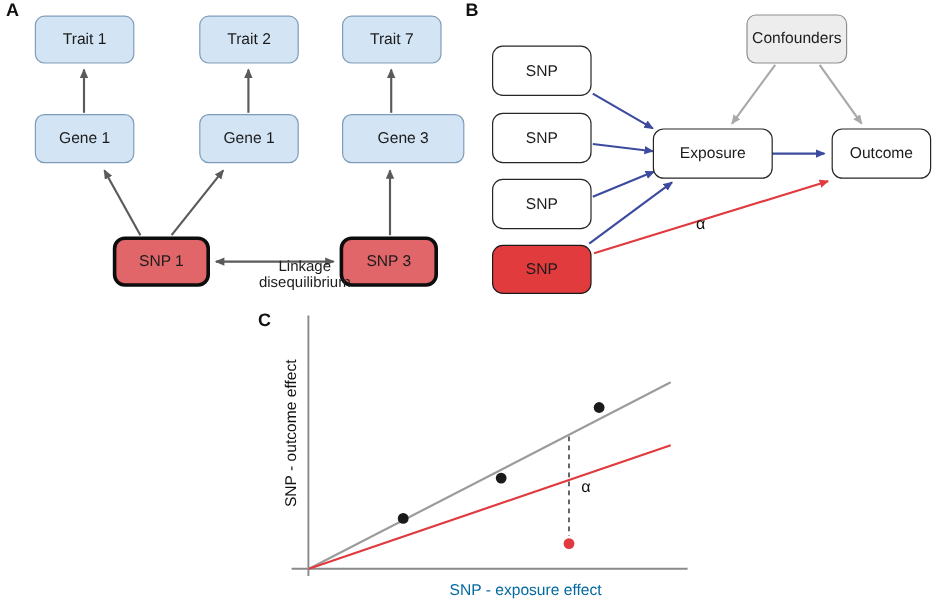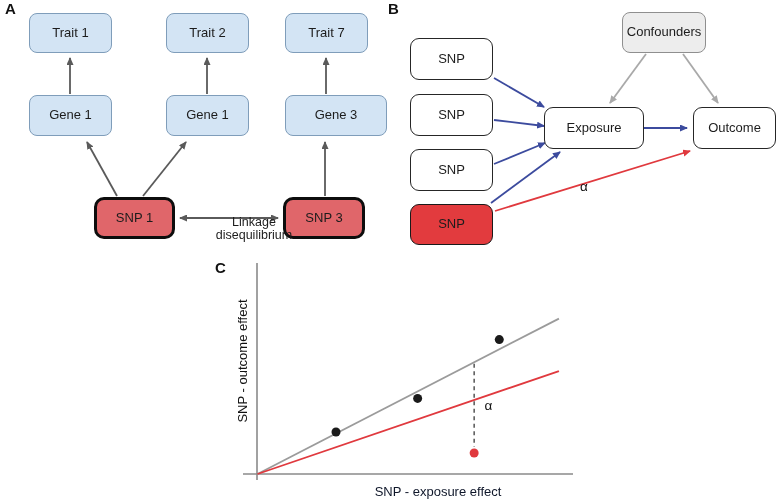--- a/index.html
+++ b/index.html
@@ -26,21 +26,21 @@
   .box.red-a{background:var(--red-a-fill);border:3px solid #0d0d0d;border-radius:10px;}
   .box.white{background:#ffffff;border:1.8px solid #262626;border-radius:9px;}
   .box.red-b{background:var(--red-b-fill);border:1.8px solid #1a1a1a;border-radius:9px;}
   .box.graybx{background:#ededed;border:1.5px solid #8f8f8f;}
 
   .panel-label{position:absolute;font-size:15px;font-weight:bold;color:#111;}
   .ld-label{position:absolute;left:185px;top:216px;width:90px;text-align:center;
             font-size:12.5px;color:#1c1c1c;line-height:1.02;margin-left:24px;}
   .alpha-b{position:absolute;left:580px;top:179px;font-size:13.5px;color:#111;}
   .xaxis-label{position:absolute;left:438px;top:491px;transform:translate(-50%,-50%);
-               font-size:13px;color:#0f172a;white-space:nowrap;}
+               font-size:13px;color:#0369a1;white-space:nowrap;}
   .yaxis-label{position:absolute;left:242px;top:361px;
                transform:translate(-50%,-50%) rotate(-90deg);
                font-size:13px;color:#111;white-space:nowrap;}
   .chart-annot{font-size:13.5px;fill:#111;font-family:"Liberation Sans","DejaVu Sans",sans-serif;}
 </style>
 </head>
 <body>
 
 <div class="figure">
 

